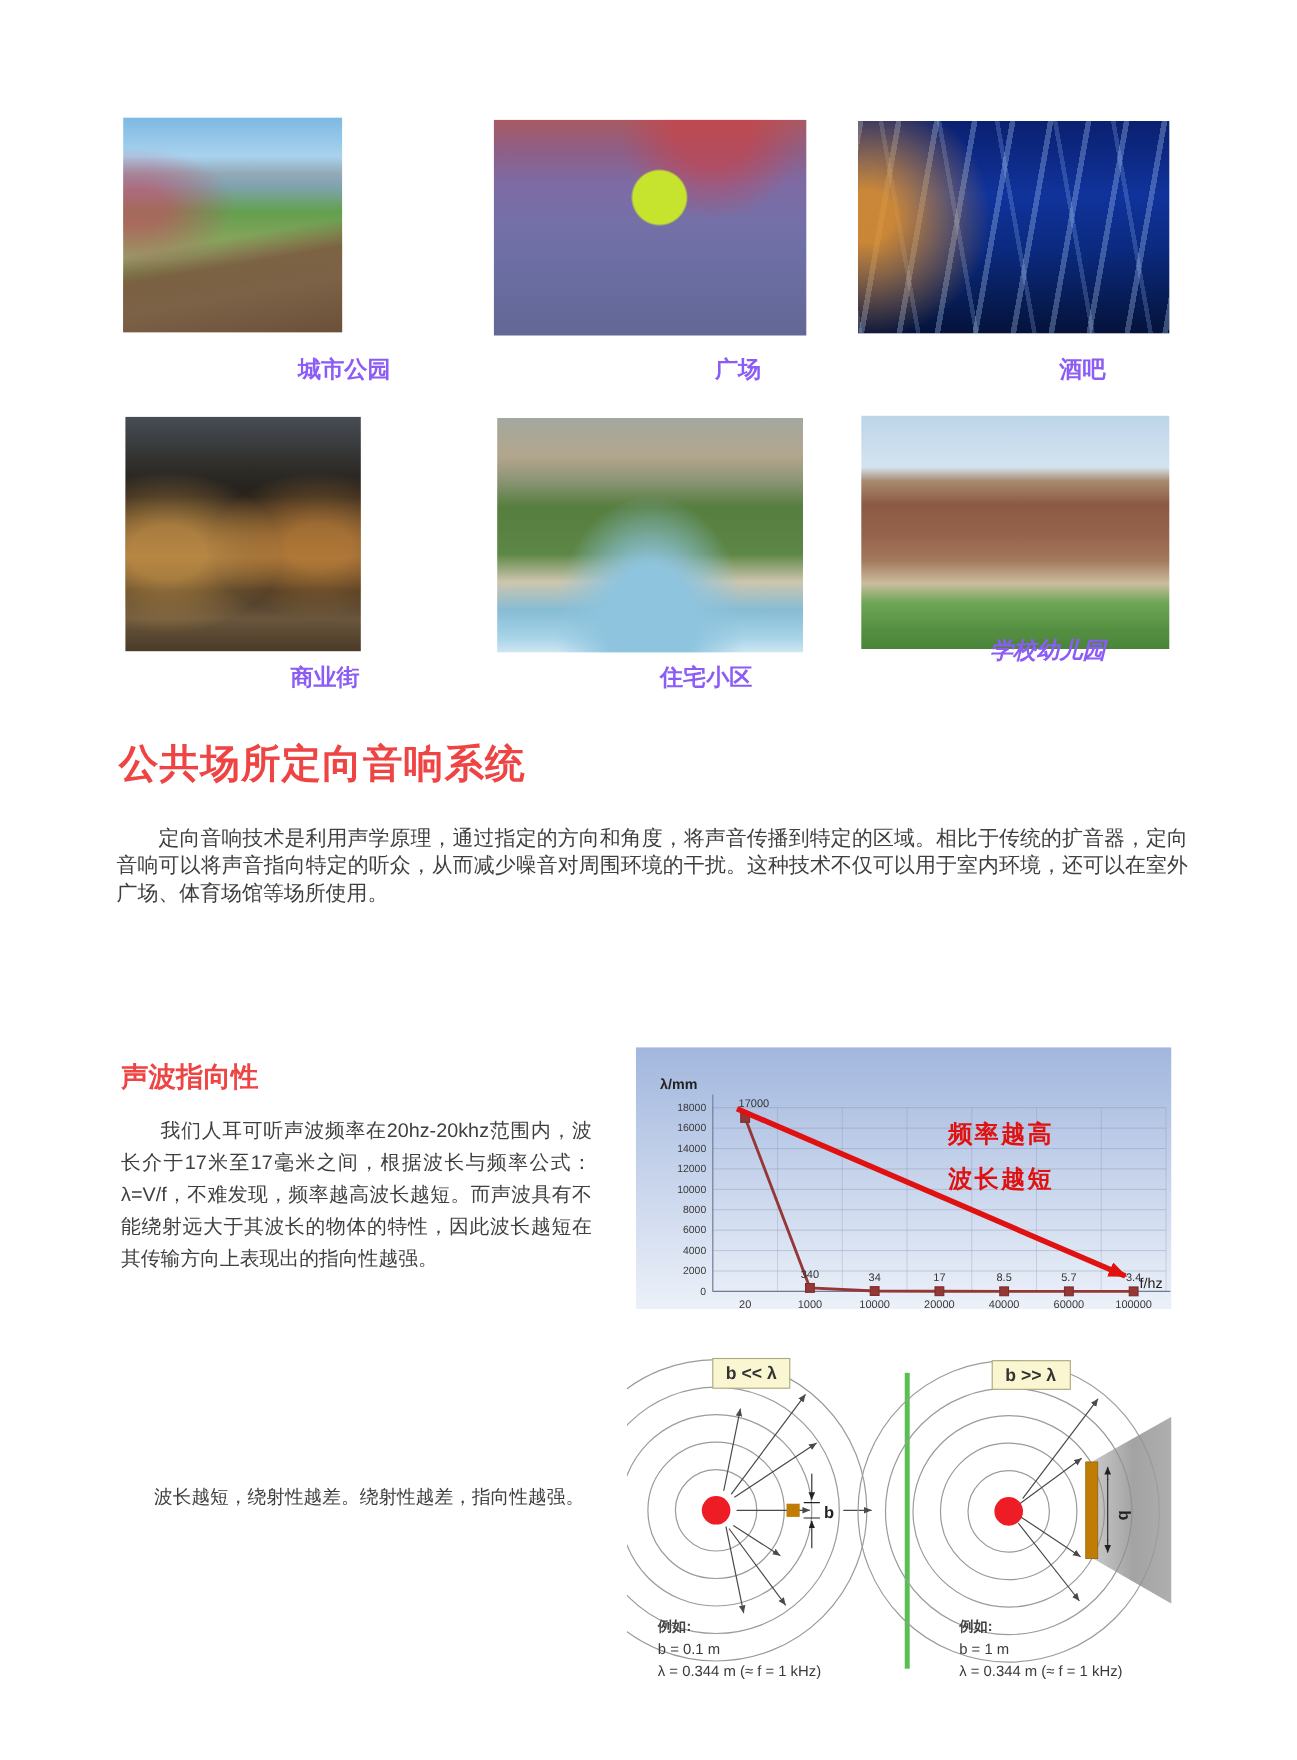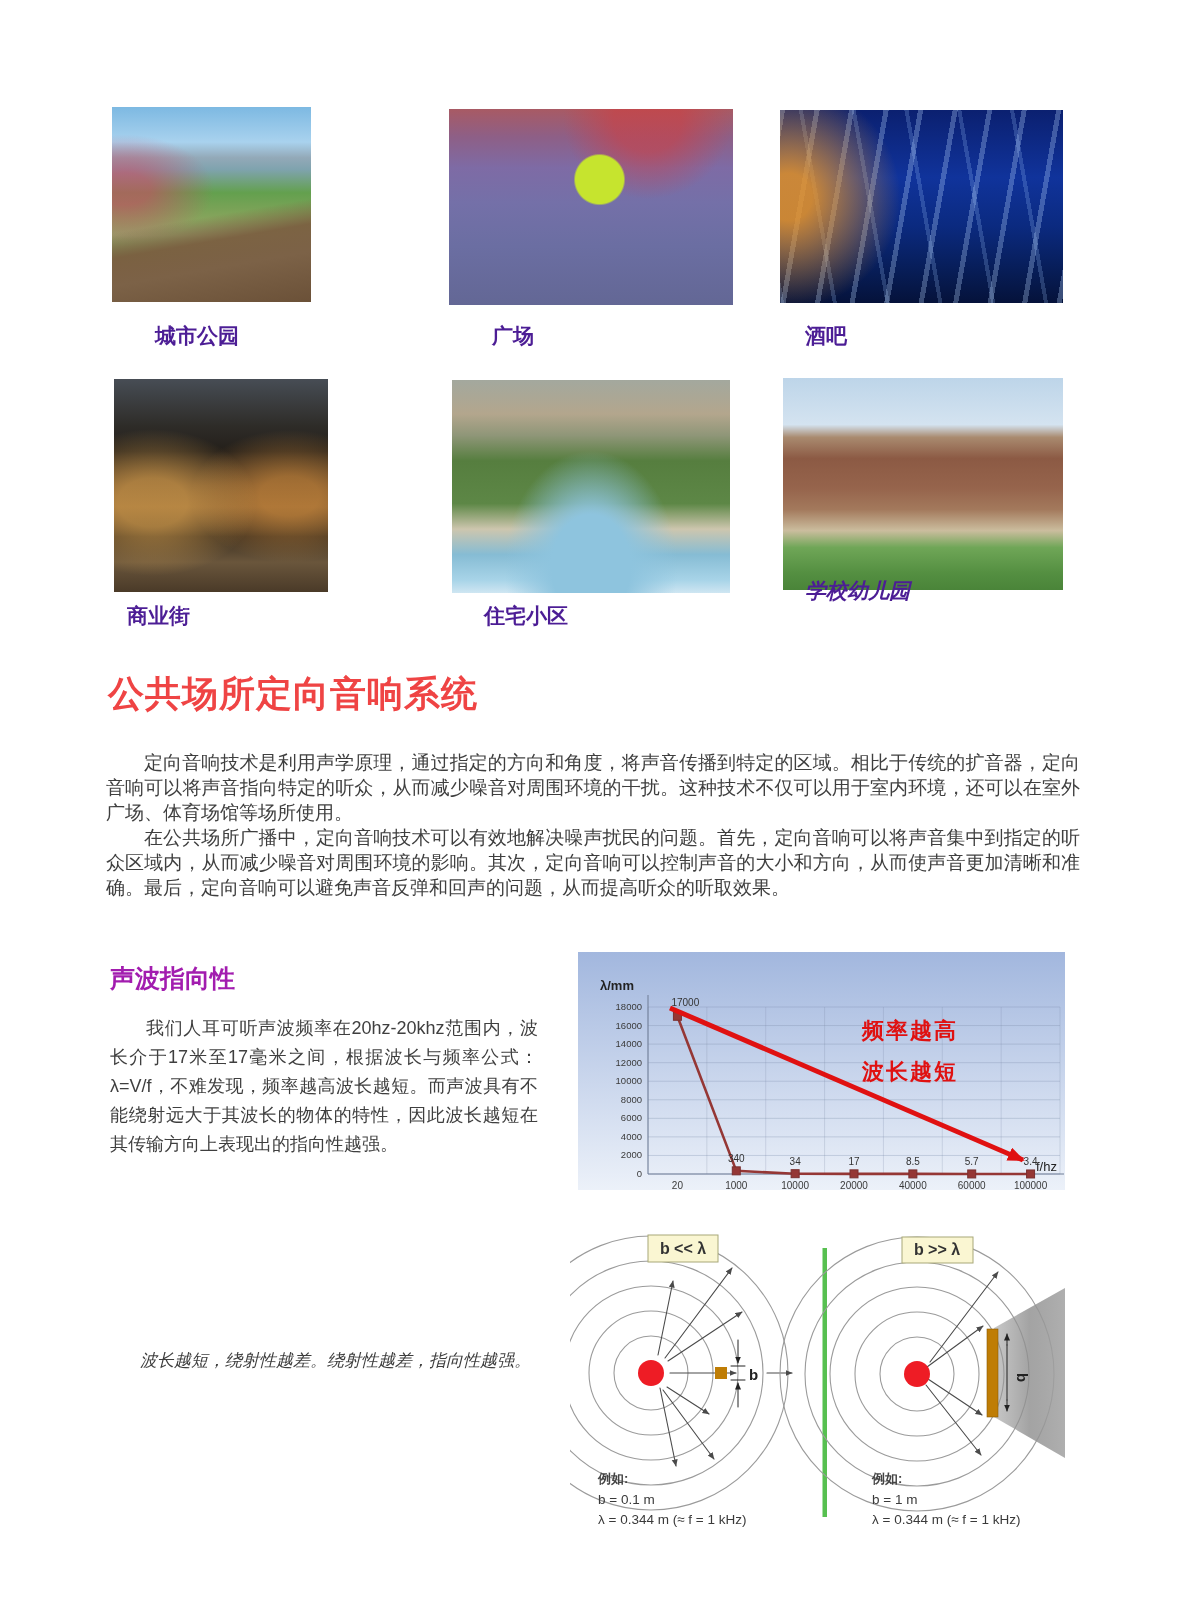--- a/index.html
+++ b/index.html
@@ -1,26 +1,26 @@
 <!DOCTYPE html>
 <html><head>
 <meta charset="utf-8">
 <style>
   html,body{margin:0;padding:0;background:#fff;}
   body{width:1179px;height:1600px;position:relative;overflow:hidden;
        font-family:"Liberation Sans","DejaVu Sans",sans-serif;color:#3f3f3f;}
   .abs{position:absolute;}
   .ph{position:absolute;}
-  .cap{position:absolute;font-weight:bold;font-size:21px;color:#4c1d95;text-align:left;}
+  .cap{position:absolute;font-weight:bold;font-size:21px;color:#8b5cf6;text-align:right;}
   #title{left:108px;top:670px;font-size:36px;font-weight:800;color:#ef4444;letter-spacing:1px;}
   #paras{left:106px;top:750px;width:974px;font-size:19px;line-height:25px;text-align:justify;}
   #paras p{margin:0;text-indent:2em;}
-  #sec-head{left:110px;top:962px;font-size:25px;font-weight:800;color:#a21caf;}
+  #sec-head{left:110px;top:962px;font-size:25px;font-weight:800;color:#ef4444;}
   #dir-body{left:110px;top:1014px;width:428px;font-size:18px;line-height:29px;text-align:justify;text-indent:2em;}
-  #wl-caption{left:140px;top:1349px;font-size:17px;color:#3d3d3d;font-style:italic;}
+  #wl-caption{left:140px;top:1349px;font-size:17px;color:#3d3d3d;}
   #chart-box{left:578px;top:952px;width:487px;height:238px;}
   #diagram-box{left:570px;top:1215px;width:495px;height:320px;}
   svg{display:block;}
   
   #p1{left:112px;top:107px;width:199px;height:195px;background:
     linear-gradient(170deg, rgba(110,84,56,0) 55%, rgba(122,94,64,.92) 66%, #7c6247 78%, #6b5138 100%),
     radial-gradient(ellipse at 6% 42%, rgba(205,70,100,.6) 0 10%, rgba(205,70,100,0) 34%),
     linear-gradient(180deg,#7db9e2 0%,#a9d2ee 18%,#93a9b8 26%,#7fa3ae 32%,#63a04e 44%,#86a45c 57%,#97a06a 66%,#7e8a52 76%,#8b6b4a 88%,#6f5336 100%);}
   #p2{left:449px;top:109px;width:284px;height:196px;background:
     radial-gradient(circle at 53% 36%, #c6e42e 0 24px, rgba(198,228,46,0) 26px),
@@ -54,21 +54,20 @@
 <div class="cap" style="left:155px;top:322px;width:200px;">城市公园</div>
 <div class="cap" style="left:492px;top:322px;width:200px;">广场</div>
 <div class="cap" style="left:805px;top:322px;width:200px;">酒吧</div>
 <div class="cap" style="left:127px;top:602px;width:200px;">商业街</div>
 <div class="cap" style="left:484px;top:602px;width:200px;">住宅小区</div>
 <div class="cap" style="left:805px;top:577px;width:200px;font-style:italic;">学校幼儿园</div>
 
 <div id="title" class="abs">公共场所定向音响系统</div>
 <div id="paras" class="abs">
   <p>定向音响技术是利用声学原理，通过指定的方向和角度，将声音传播到特定的区域。相比于传统的扩音器，定向音响可以将声音指向特定的听众，从而减少噪音对周围环境的干扰。这种技术不仅可以用于室内环境，还可以在室外广场、体育场馆等场所使用。</p>
-  <p>在公共场所广播中，定向音响技术可以有效地解决噪声扰民的问题。首先，定向音响可以将声音集中到指定的听众区域内，从而减少噪音对周围环境的影响。其次，定向音响可以控制声音的大小和方向，从而使声音更加清晰和准确。最后，定向音响可以避免声音反弹和回声的问题，从而提高听众的听取效果。</p>
 </div>
 
 <div id="sec-head" class="abs">声波指向性</div>
 <div id="dir-body" class="abs">我们人耳可听声波频率在20hz-20khz范围内，波长介于17米至17毫米之间，根据波长与频率公式：λ=V/f，不难发现，频率越高波长越短。而声波具有不能绕射远大于其波长的物体的特性，因此波长越短在其传输方向上表现出的指向性越强。</div>
 <div id="wl-caption" class="abs">波长越短，绕射性越差。绕射性越差，指向性越强。</div>
 
 <div id="chart-box" class="abs">
   <svg id="wl-chart" width="487" height="238" viewBox="0 0 487 238">
       <defs>
         <linearGradient id="cg" x1="0" y1="0" x2="0" y2="1">

